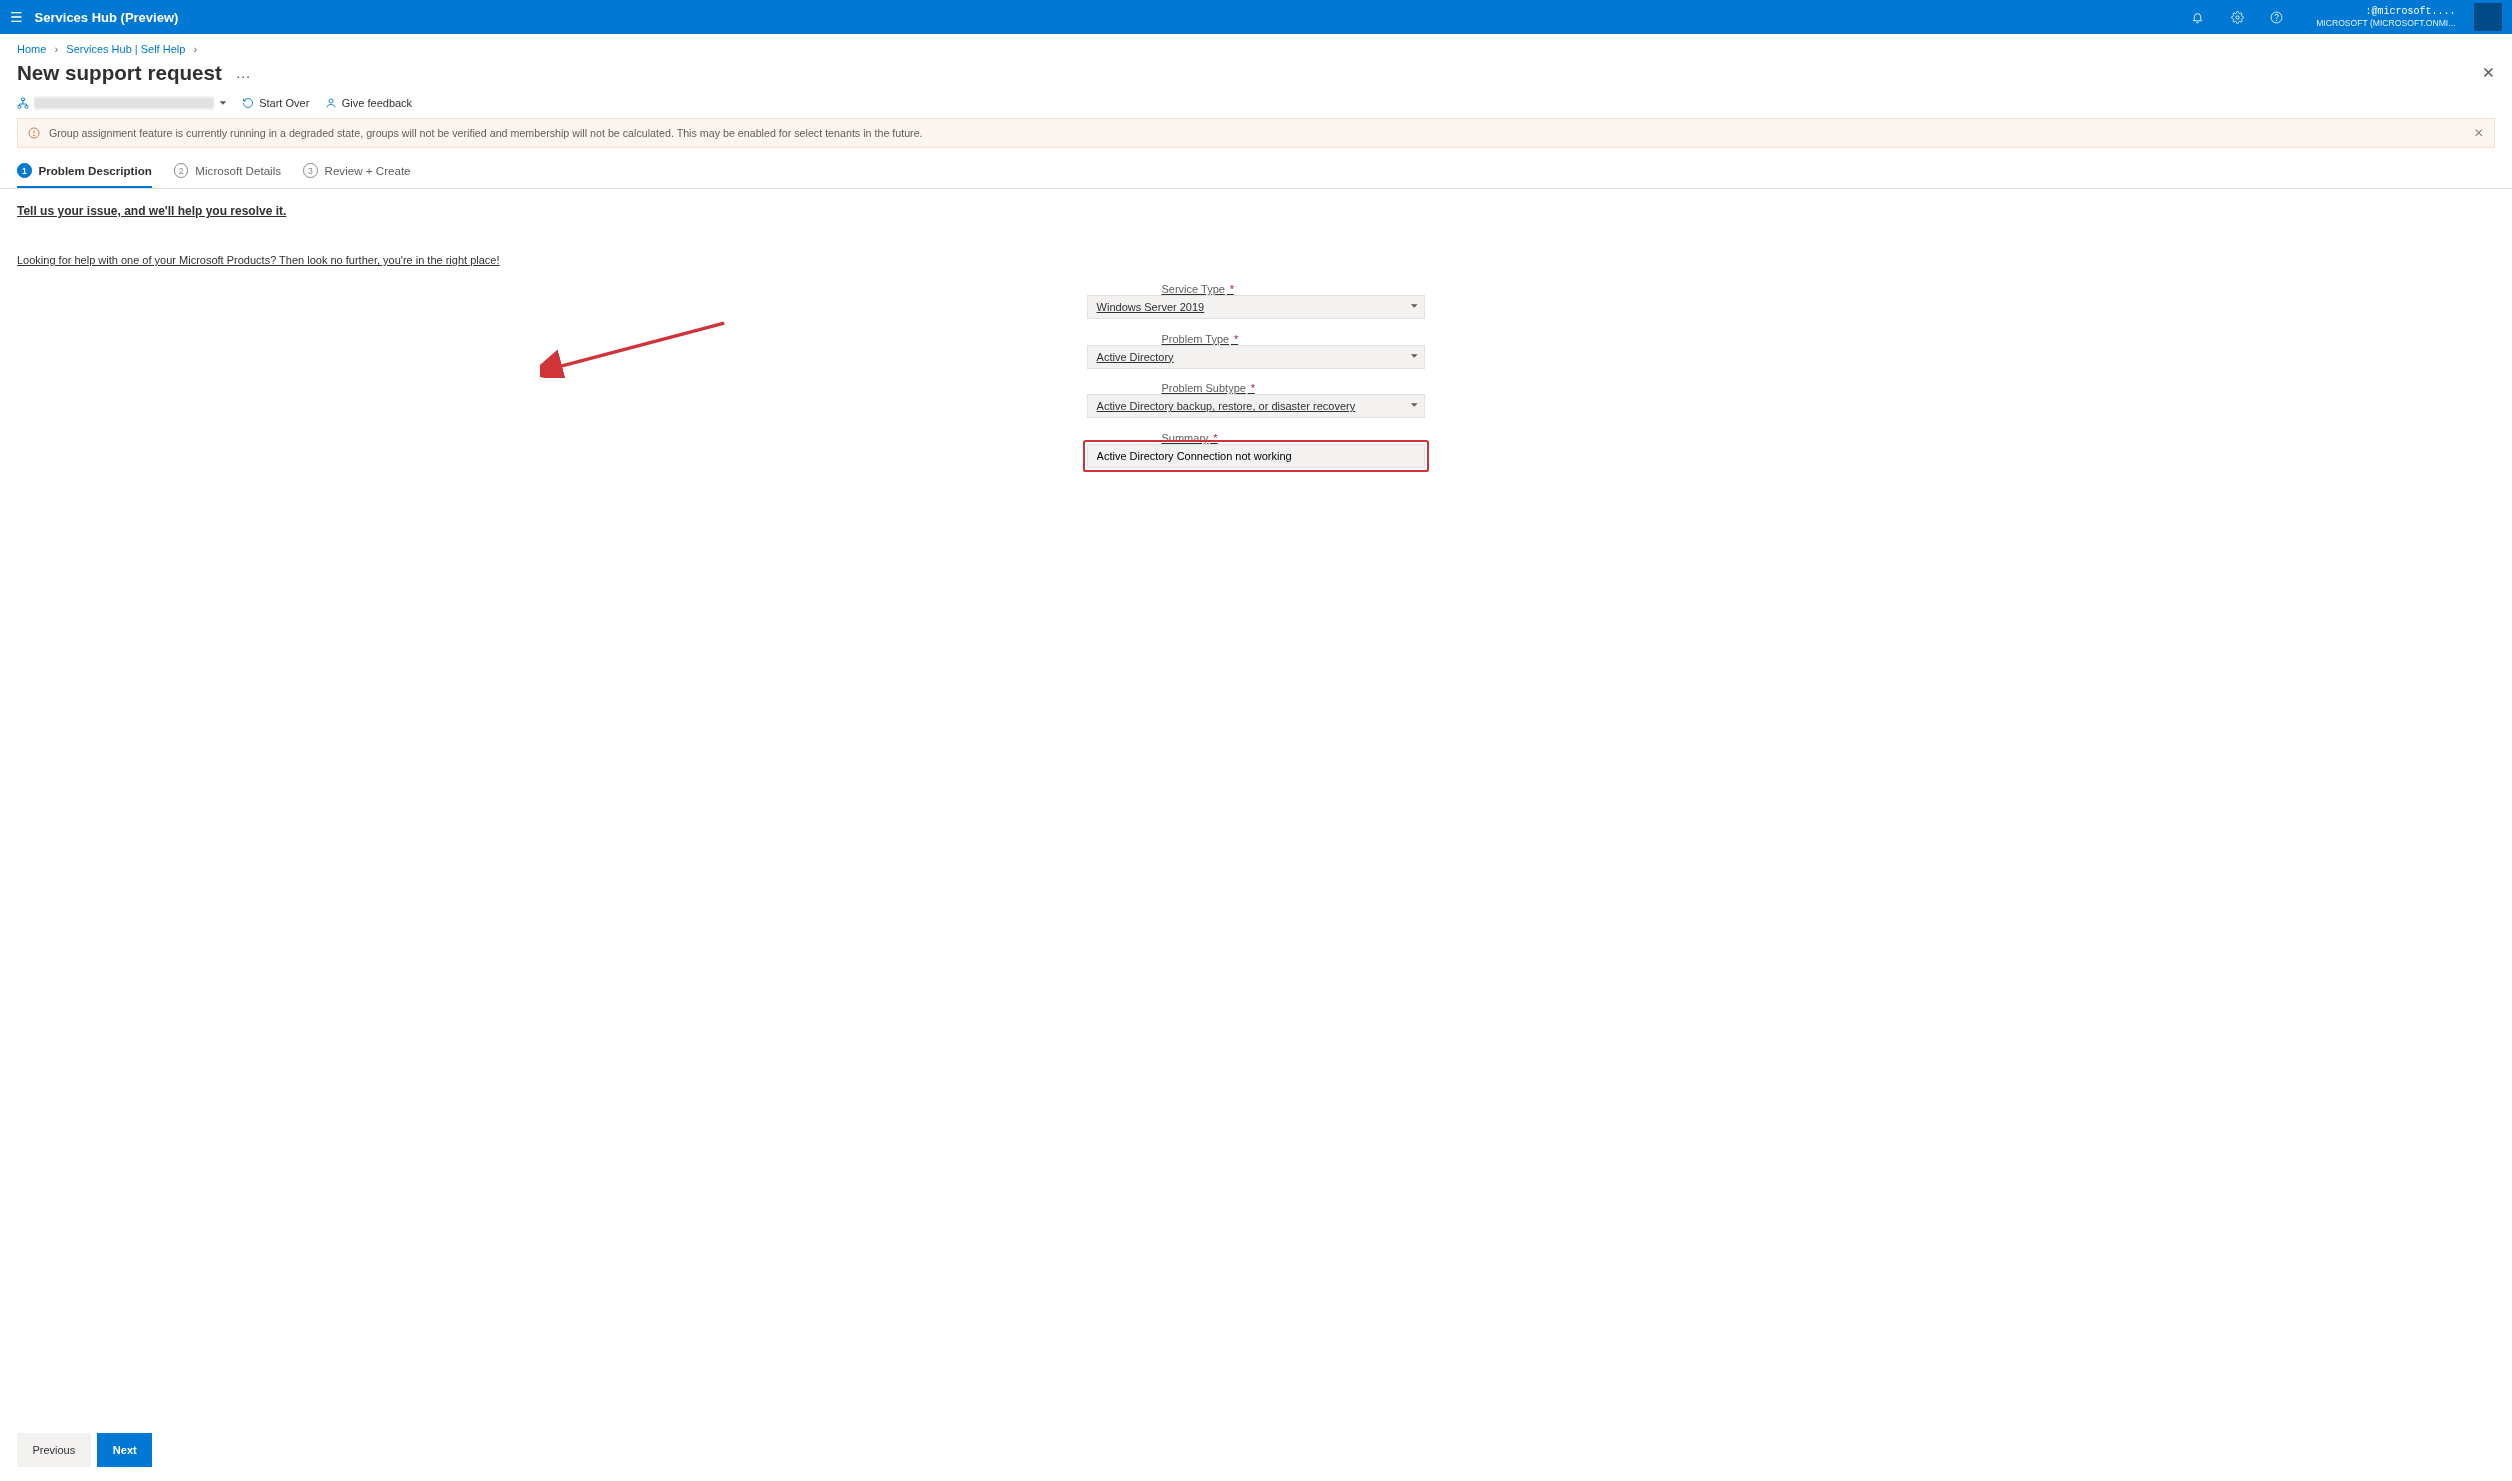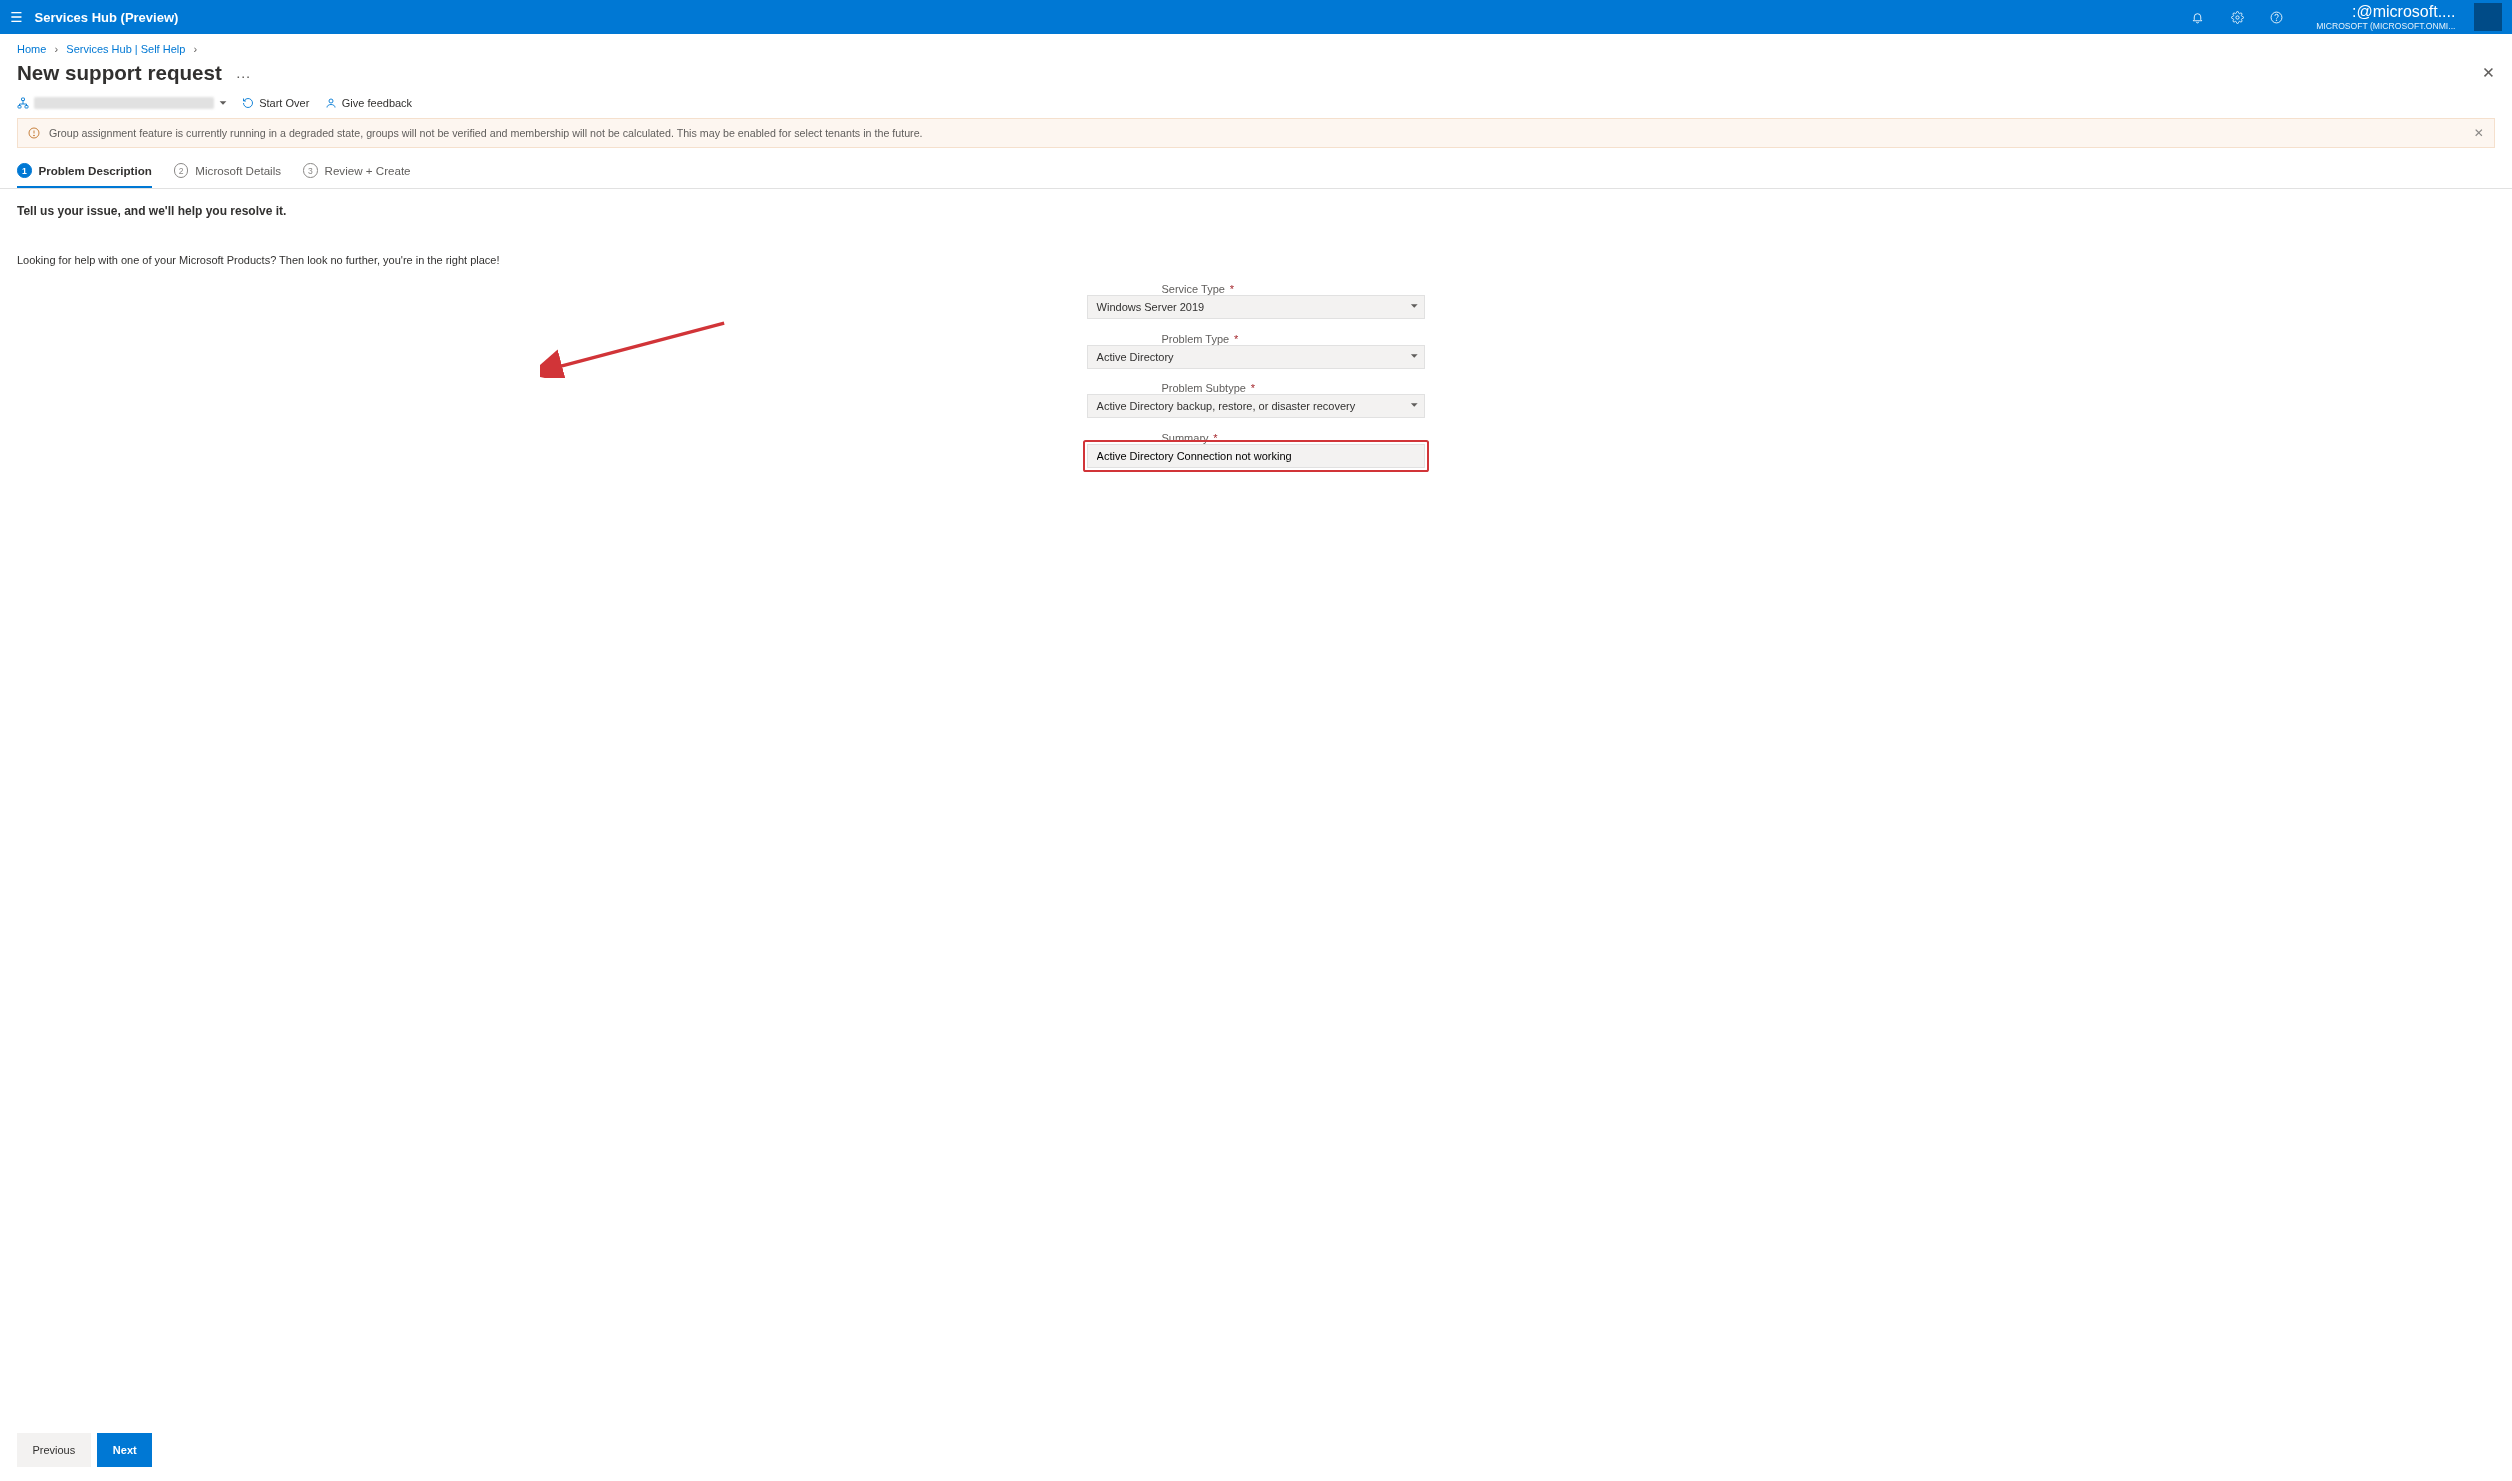--- a/index.html
+++ b/index.html
@@ -14,21 +14,21 @@
     }
     body { background:#fff; font-size:11px; color:#323130; display:flex; flex-direction:column; height:100vh; overflow:hidden; }
 
     
     .topbar { background:var(--az-blue); color:#fff; height:34px; display:flex; align-items:center; padding:0 10.3px; gap:12px; }
     .topbar .menu-icon { font-size:13.7px; cursor:pointer; }
     .topbar .title { font-size:13px; font-weight:600; flex:0 0 auto; }
     .topbar .spacer { flex:1; }
     .topbar .tb-icon { width:27.4px; text-align:center; font-size:13px; cursor:pointer; }
     .topbar .acct { font-size:9.4px; text-align:right; line-height:1.2; padding:0 6.9px; }
-    .topbar .acct .l1 { font-size:16px; }
+    .topbar .acct .l1 { font-size:10px;font-family:Liberation Mono, monospace; }
     .topbar .acct .l2 { font-size:8.6px; opacity:.9; }
     .topbar .avatar { width:27.4px; height:27.4px; background:#004b87; border-radius:0; }
 
     
     .crumbs { padding:8.6px 17px 3.4px; font-size:11px; }
     .crumbs a { color:var(--link); text-decoration:none; }
     .crumbs .sep { color:#605e5c; padding:0 5.1px; }
 
     
     .page-head { display:flex; align-items:center; justify-content:space-between; padding:3.4px 17px 12px; }
@@ -185,21 +185,21 @@
   <div class="tab">
     <span class="step-badge">2</span>
     <span>Microsoft Details</span>
   </div>
   <div class="tab">
     <span class="step-badge">3</span>
     <span>Review + Create</span>
   </div>
 </div>
 
-<div class="content" style="position:relative;">
+<div class="content" style="position:relative;text-decoration:underline;">
   <h3>Tell us your issue, and we'll help you resolve it.</h3>
   <p class="sub">Looking for help with one of your Microsoft Products? Then look no further, you're in the right place!</p>
 
   <div class="form-row">
     <label><span>Service Type</span><span class="req"> *</span></label>
     <div class="field select">
       <div class="box">Windows Server 2019</div>
       <span class="chev">⏷</span>
     </div>
   </div>

